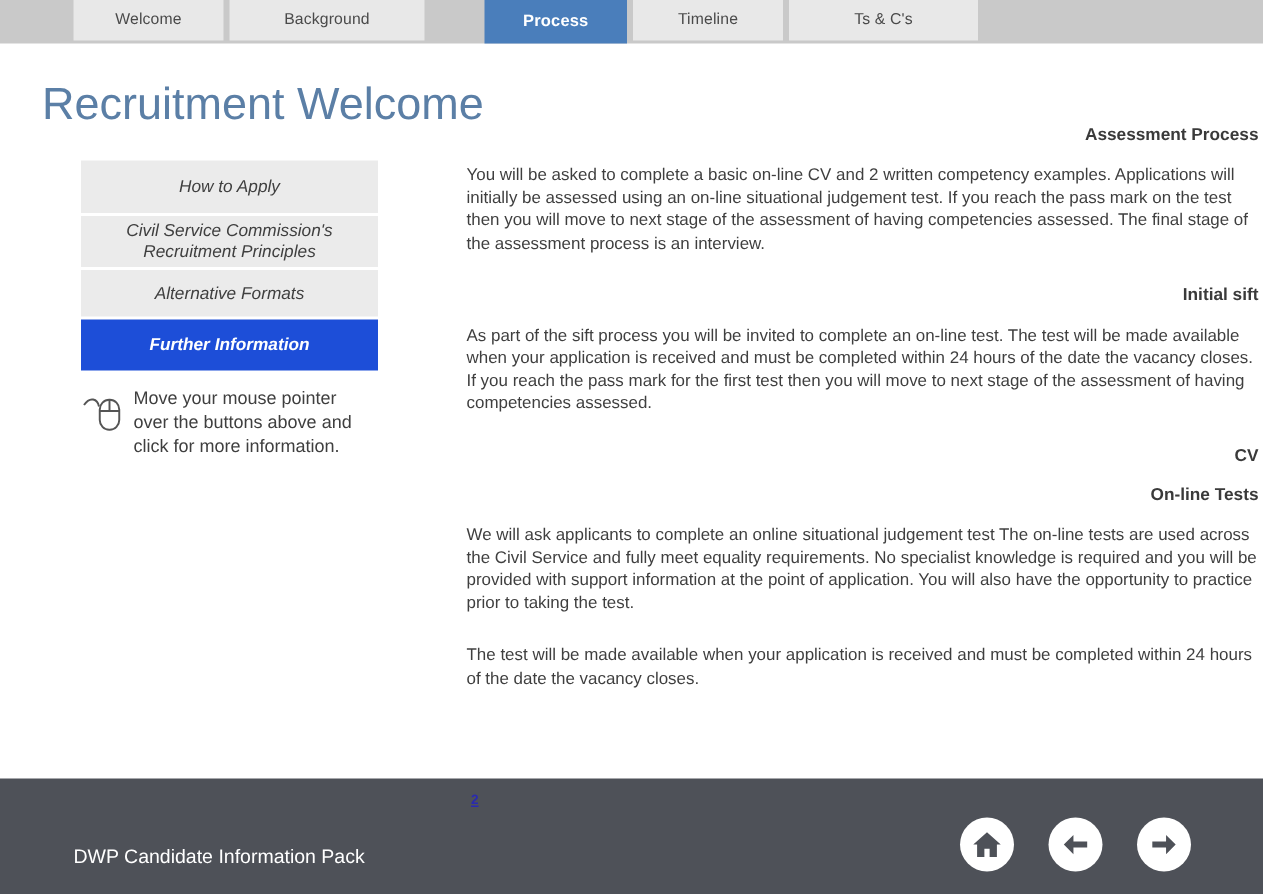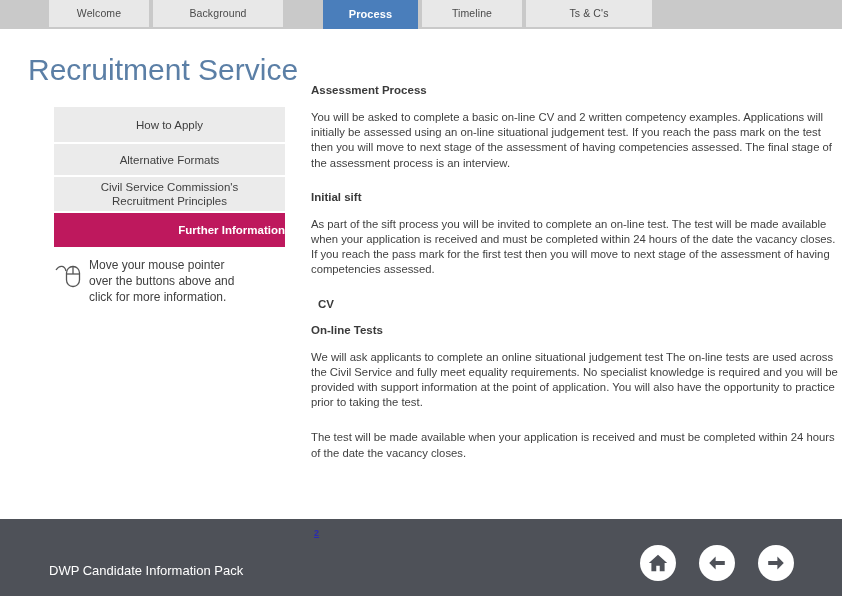--- a/index.html
+++ b/index.html
@@ -76,43 +76,43 @@
   }
 
   
   .sidenav {
     position: absolute;
     left: 54px;
     top: 107px;
     width: 231px;
   }
   .nav-btn {
-    width: 231px;
+    width: 198px;
     background: #ebebeb;
     color: #3f3f3f;
     font-size: 11.5px;
     text-align: center;
     box-sizing: border-box;
     cursor: pointer;
     user-select: none;
     display: flex;
     align-items: center;
     justify-content: center;
     margin-bottom: 2px;
     line-height: 14px;
+    font-style: italic;
   }
   .nav-btn.h1 { height: 35px; }
   .nav-btn.h2 { height: 34px; }
   .nav-btn.h3 { height: 31px; }
   .nav-btn.active {
-    background: #be185d;
+    background: #1d4ed8;
     color: #ffffff;
     font-weight: bold;
     height: 34px;
-    justify-content: flex-end;
   }
   .nav-btn .lbl-2line { display: block; }
 
   
   .mouse-hint {
     position: absolute;
     left: 54px;
     top: 255px;
     width: 240px;
     display: flex;
@@ -137,20 +137,21 @@
     position: absolute;
     left: 311px;
     top: 84px;
     width: 528px;
   }
   .c-head {
     font-size: 11.5px;
     font-weight: bold;
     color: #3a3a3a;
     margin: 0 0 14px 0;
+    text-align: right;
   }
   .c-head.indent { padding-left: 7px; }
   .c-para {
     font-size: 11.3px;
     line-height: 15.2px;
     color: #3f3f3f;
     margin: 0 0 20px 0;
   }
 
   
@@ -216,37 +217,37 @@
     </div>
     <div class="tab w5">
       <span>Timeline</span>
     </div>
     <div class="tab w6">
       <span>Ts &amp; C's</span>
     </div>
   </div>
 </div>
 
-<div class="page-title">Recruitment Service</div>
+<div class="page-title">Recruitment Welcome</div>
 
 <div class="sidenav">
 
   <div class="nav-btn h1">
     <span>How to Apply</span>
-  </div>
-
-  <div class="nav-btn h3">
-    <span>Alternative Formats</span>
   </div>
 
   <div class="nav-btn h2">
     <span>
       <span class="lbl-2line">Civil Service Commission's</span>
       <span class="lbl-2line">Recruitment Principles</span>
     </span>
+  </div>
+
+  <div class="nav-btn h3">
+    <span>Alternative Formats</span>
   </div>
 
   <div class="nav-btn active">
     <span>Further Information</span>
   </div>
 </div>
 
 <div class="mouse-hint">
   <span class="mouse-icon">
     <svg width="30" height="34" viewBox="0 0 30 34" xmlns="http://www.w3.org/2000/svg">

